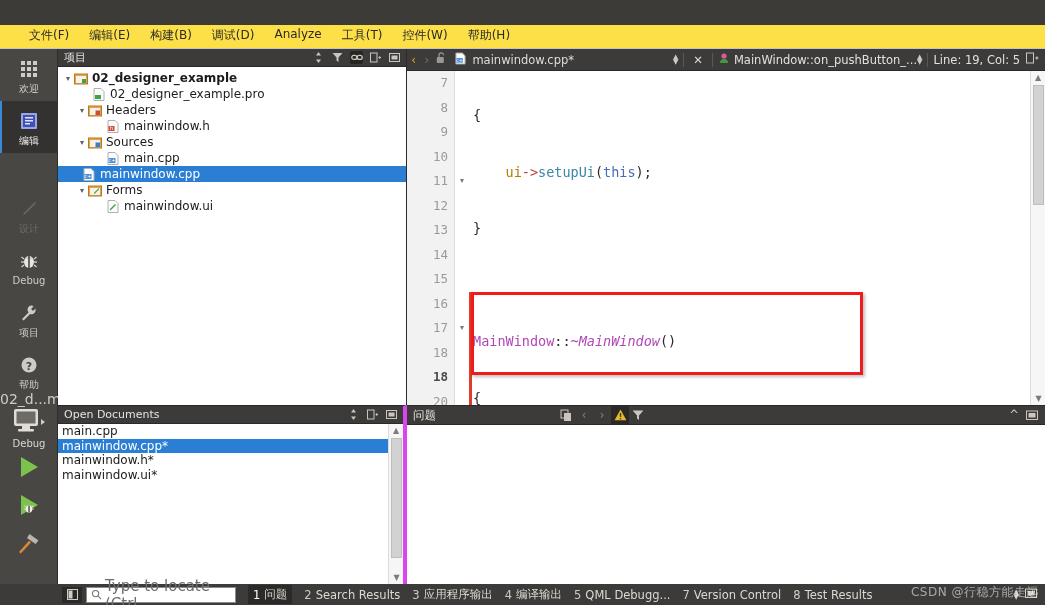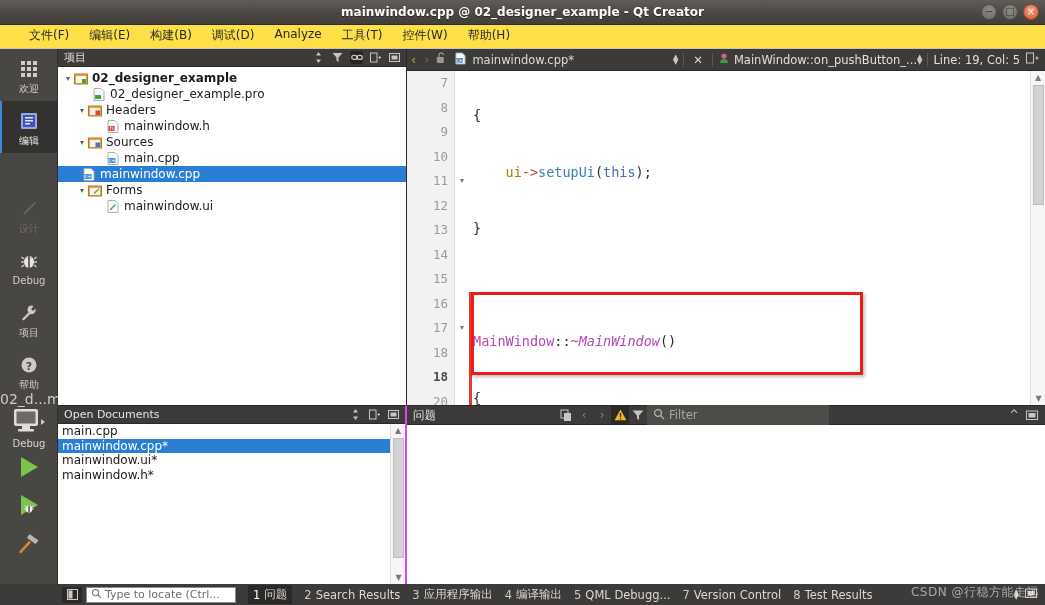--- a/index.html
+++ b/index.html
@@ -81,21 +81,21 @@
   .tree{ padding:3px 0 0 0; font-size:12px; color:#1b1b1b; }
   .trow{ height:16px; display:flex; align-items:center; white-space:nowrap; cursor:default; }
   .trow.sel{ background:#2a7fd4; color:#ffffff; }
   .arrow{ width:12px; text-align:center; color:#5f5f5f; font-size:8px; }
   .ficon{ width:14px; height:13px; margin-right:4px; display:inline-block; }
   .tlabel{ line-height:16px; }
   .bold{ font-weight:bold; }
 
   #opendocs-panel{
     position:absolute; left:58px; top:405px; width:349px; height:179px;
-    background:#ffffff; border-right:2px solid #d946ef; border-top:1px solid #2b2a28;
+    background:#ffffff; border-right:4px solid #d946ef; border-top:1px solid #2b2a28;
   }
   .dlist{ font-size:12px; color:#1b1b1b; }
   .drow{ height:14.5px; line-height:14.5px; padding-left:4px; white-space:nowrap; cursor:default; }
   .drow.sel{ background:#2a7fd4; color:#fff; }
 
   
   #editor-area{ position:absolute; left:407px; top:49px; width:638px; height:356px; background:#fff; }
   .edtoolbar{
     height:22px; background:#3c3b39; color:#dfdcd8; display:flex; align-items:center;
     font-size:11.5px; border-bottom:1px solid #2b2a28;
@@ -163,54 +163,40 @@
 
   
   .statusbar{
     position:absolute; left:0; bottom:0; width:1045px; height:21px;
     background:#3c3b39; display:flex; align-items:center; color:#ddd9d5; font-size:11.5px;
   }
   .locatebtn{ width:20px; height:16px; margin-left:62px; background:#2b2a28; display:flex;
     align-items:center; justify-content:center; }
   .locateinput{
     width:150px; height:16px; background:#ffffff; color:#6d6d6d; margin-left:4px;
-    display:flex; align-items:center; gap:3px; padding-left:4px; font-size:11px;
+    display:flex; align-items:center; gap:3px; padding-left:4px; font-size:15px;
     border:1px solid #8f8b87;
   }
   .outpane{ display:flex; align-items:center; gap:4px; margin-left:12px; white-space:nowrap; }
   .outpane .num{ color:#cfcbc6; }
   .outpane.active{ background:#2b2a28; padding:2px 5px; }
   .outpane.active .num{ color:#ffffff; }
   .statusright{ margin-left:auto; display:flex; align-items:center; gap:6px; padding-right:8px; }
 
   .watermark{
     position:absolute; right:6px; bottom:4px;
     color:rgba(255,255,255,.55); font-size:12px; white-space:nowrap;
     pointer-events:none; letter-spacing:.5px;
   }
 </style>
 </head>
 <body>
 
 <div id="app">
 
-  <div class="titlebar">
-    <div class="title">mainwindow.cpp @ 02_designer_example - Qt Creator</div>
-    <div class="wctrls">
-      <div class="wbtn min">
-          <i>−</i>
-        </div>
-      <div class="wbtn max">
-          <i>□</i>
-        </div>
-      <div class="wbtn close">
-          <i>×</i>
-        </div>
-    </div>
-  </div>
 
   <div class="menubar">
     <div class="menuitem">文件(F)</div>
     <div class="menuitem">编辑(E)</div>
     <div class="menuitem">构建(B)</div>
     <div class="menuitem">调试(D)</div>
     <div class="menuitem">Analyze</div>
     <div class="menuitem">工具(T)</div>
     <div class="menuitem">控件(W)</div>
     <div class="menuitem">帮助(H)</div>
@@ -514,22 +500,22 @@
           <svg width="11" height="11" viewBox="0 0 11 11">
               <rect x="0.5" y="1.5" width="10" height="8" fill="none" stroke="#c9c6c2"></rect>
               <rect x="2.5" y="3.5" width="6" height="4" fill="#c9c6c2"></rect>
             </svg>
         </span>
       </span>
     </div>
     <div class="dlist" style="position:relative;">
       <div class="drow">main.cpp</div>
       <div class="drow sel">mainwindow.cpp*</div>
+      <div class="drow">mainwindow.h*</div>
       <div class="drow">mainwindow.ui*</div>
-      <div class="drow">mainwindow.h*</div>
 
       <div class="vscroll" style="height:160px;top:0;right:0;position:absolute;">
         <div class="arrow-u">▲</div>
         <div class="thumb" style="top:14px;height:120px;"></div>
         <div class="arrow-d" style="position:absolute;bottom:0;width:15px;">▼</div>
       </div>
     </div>
   </div>
 
   <div id="editor-area">
@@ -667,29 +653,20 @@
             <path d="M6.5 0.6 L12.4 11.2 H0.6z" fill="#e8b92a"></path>
             <rect x="5.8" y="4" width="1.4" height="4" fill="#3a3733"></rect>
             <rect x="5.8" y="9" width="1.4" height="1.4" fill="#3a3733"></rect>
           </svg>
       </span>
       <span class="ibtn">
         <svg width="12" height="12" viewBox="0 0 12 12">
             <path d="M0.6 1.4 H11.4 L7 6.4 V11 L5 9.4 V6.4z" fill="#c9c6c2"></path>
           </svg>
       </span>
-      <span class="filterbox">
-        <span>
-          <svg width="12" height="12" viewBox="0 0 12 12">
-              <circle cx="5" cy="5" r="3.4" fill="none" stroke="#b6b2ae" stroke-width="1.3"></circle>
-              <line x1="7.6" y1="7.6" x2="11" y2="11" stroke="#b6b2ae" stroke-width="1.3"></line>
-            </svg>
-        </span>
-        <span>Filter</span>
-      </span>
       <span style="flex:1"></span>
       <span class="ibtn">^</span>
       <span class="ibtn" style="margin-right:4px;">
         <svg width="12" height="11" viewBox="0 0 12 11">
             <rect x="0.5" y="1" width="11" height="8.5" fill="none" stroke="#c9c6c2"></rect>
             <rect x="2.5" y="3" width="7" height="4.5" fill="#c9c6c2"></rect>
           </svg>
       </span>
     </div>
     <div class="issuebody"></div>

